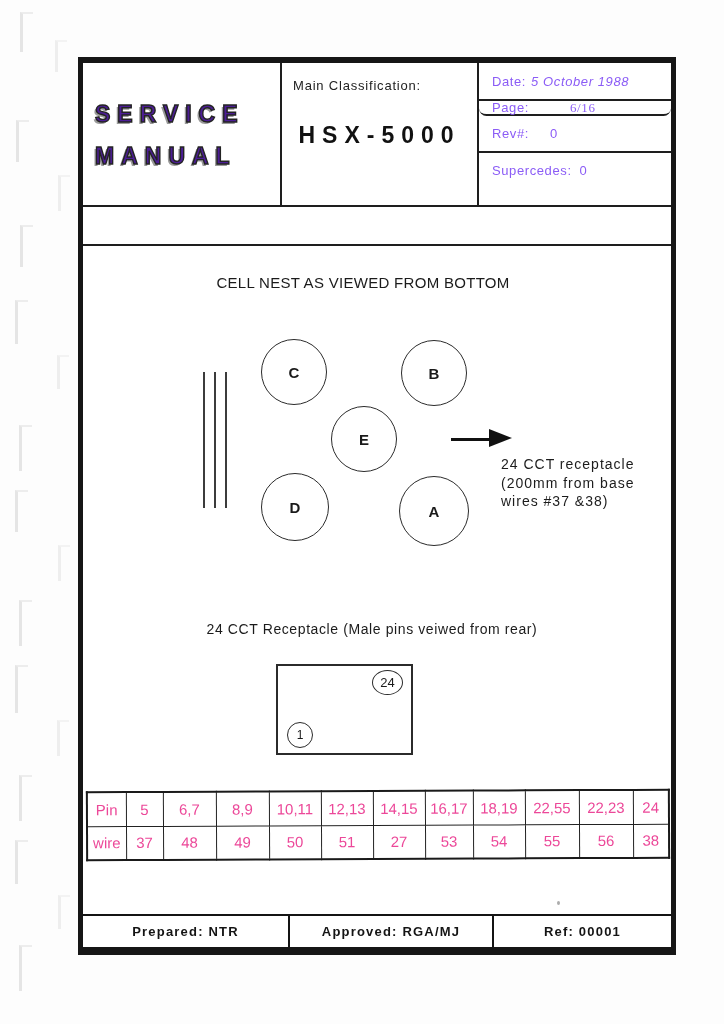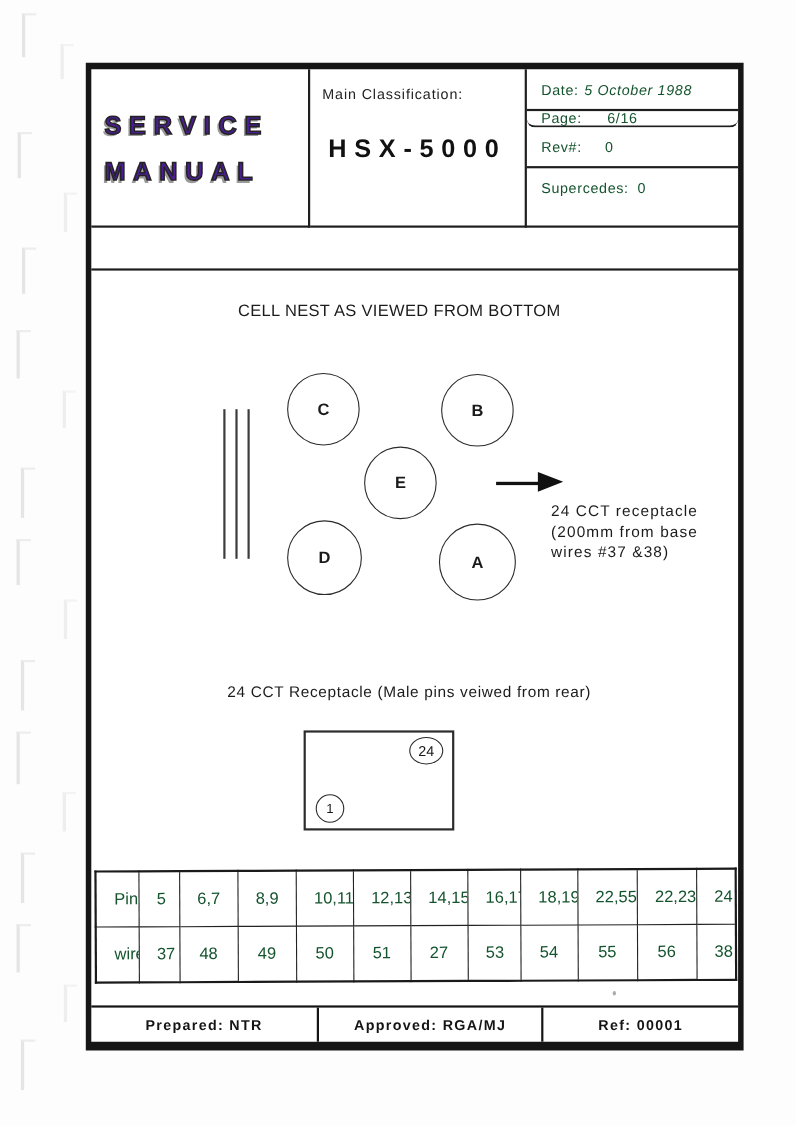--- a/index.html
+++ b/index.html
@@ -25,27 +25,27 @@
     white-space:nowrap;
   }
   .ol1{top:38px;}
   .ol2{top:80px;}
 
   .hdr-mid{position:absolute;left:199px;top:0;width:197px;height:144px;border-right:2px solid #1e1e1e;border-bottom:2px solid #1e1e1e;}
   .cls-label{position:absolute;left:11px;top:15px;font-size:13px;letter-spacing:.8px;color:#222;}
   .model{position:absolute;left:0;top:59px;width:100%;text-align:center;font-size:23px;font-weight:bold;letter-spacing:7px;color:#111;white-space:nowrap;}
 
   .hdr-right{position:absolute;left:396px;top:0;width:192px;height:144px;border-bottom:2px solid #1e1e1e;}
-  .info-row{display:flex;align-items:center;padding-left:13px;font-size:13px;letter-spacing:.6px;color:#14532d;border-bottom:2px solid #1e1e1e;}
+  .info-row{display:flex;align-items:center;padding-left:13px;font-size:13px;letter-spacing:.6px;color:#8b5cf6;border-bottom:2px solid #1e1e1e;}
   .info-row:nth-child(1){height:38px;}
   .info-row:nth-child(2){height:15px;border-radius:15px;}
   .info-row:nth-child(3){height:37px;}
   .info-row:nth-child(4){height:35px;border-bottom:none;}
   .info-row:nth-child(1) .info-value{margin-left:5px;font-style:italic;}
-  .info-row:nth-child(2) .info-value{margin-left:23px;}
+  .info-row:nth-child(2) .info-value{margin-left:41px;font-family:Liberation Serif, serif;}
   .info-row:nth-child(3) .info-value{margin-left:21px;}
   .info-row:nth-child(4) .info-value{margin-left:8px;}
 
   .sep-band{position:absolute;left:0;top:144px;width:100%;height:39px;border-bottom:2px solid #1e1e1e;}
 
   
   .title1{position:absolute;left:0;top:211px;width:560px;text-align:center;font-size:15px;letter-spacing:.3px;color:#1b1b1b;white-space:nowrap;}
   .vline{position:absolute;top:309px;width:2px;height:136px;background:#3c3c3c;}
   .vl1{left:120px;}.vl2{left:131px;}.vl3{left:142px;}
   .cell-circle{
@@ -73,22 +73,22 @@
   }
   .pin24{left:94px;top:4px;width:31px;height:25px;}
   .pin1{left:9px;top:56px;width:26px;height:26px;font-size:12px;}
 
   
   .pin-table{
     position:absolute;left:3px;top:727px;width:582px;border-collapse:collapse;table-layout:fixed;
     transform:rotate(-0.25deg);
   }
   .pin-table td{
-    border:1.6px solid #222;height:19px;text-align:center;font-size:15px;color:#14532d;
-    padding:16px;overflow:hidden;white-space:nowrap;
+    border:1.6px solid #222;height:34px;text-align:center;font-size:15px;color:#ec4899;
+    padding:0;overflow:hidden;white-space:nowrap;
   }
   .pin-table{border:2.2px solid #1a1a1a;}
 
   
   .footer{position:absolute;left:0;bottom:0;width:100%;height:33px;border-top:2.5px solid #141414;display:flex;}
   .f-cell{display:flex;align-items:center;justify-content:center;font-size:13px;font-weight:bold;letter-spacing:1.2px;color:#141414;white-space:nowrap;}
   .f-prep{width:207px;border-right:2.5px solid #141414;}
   .f-appr{width:204px;border-right:2.5px solid #141414;}
   .f-ref{flex:1;}
 

